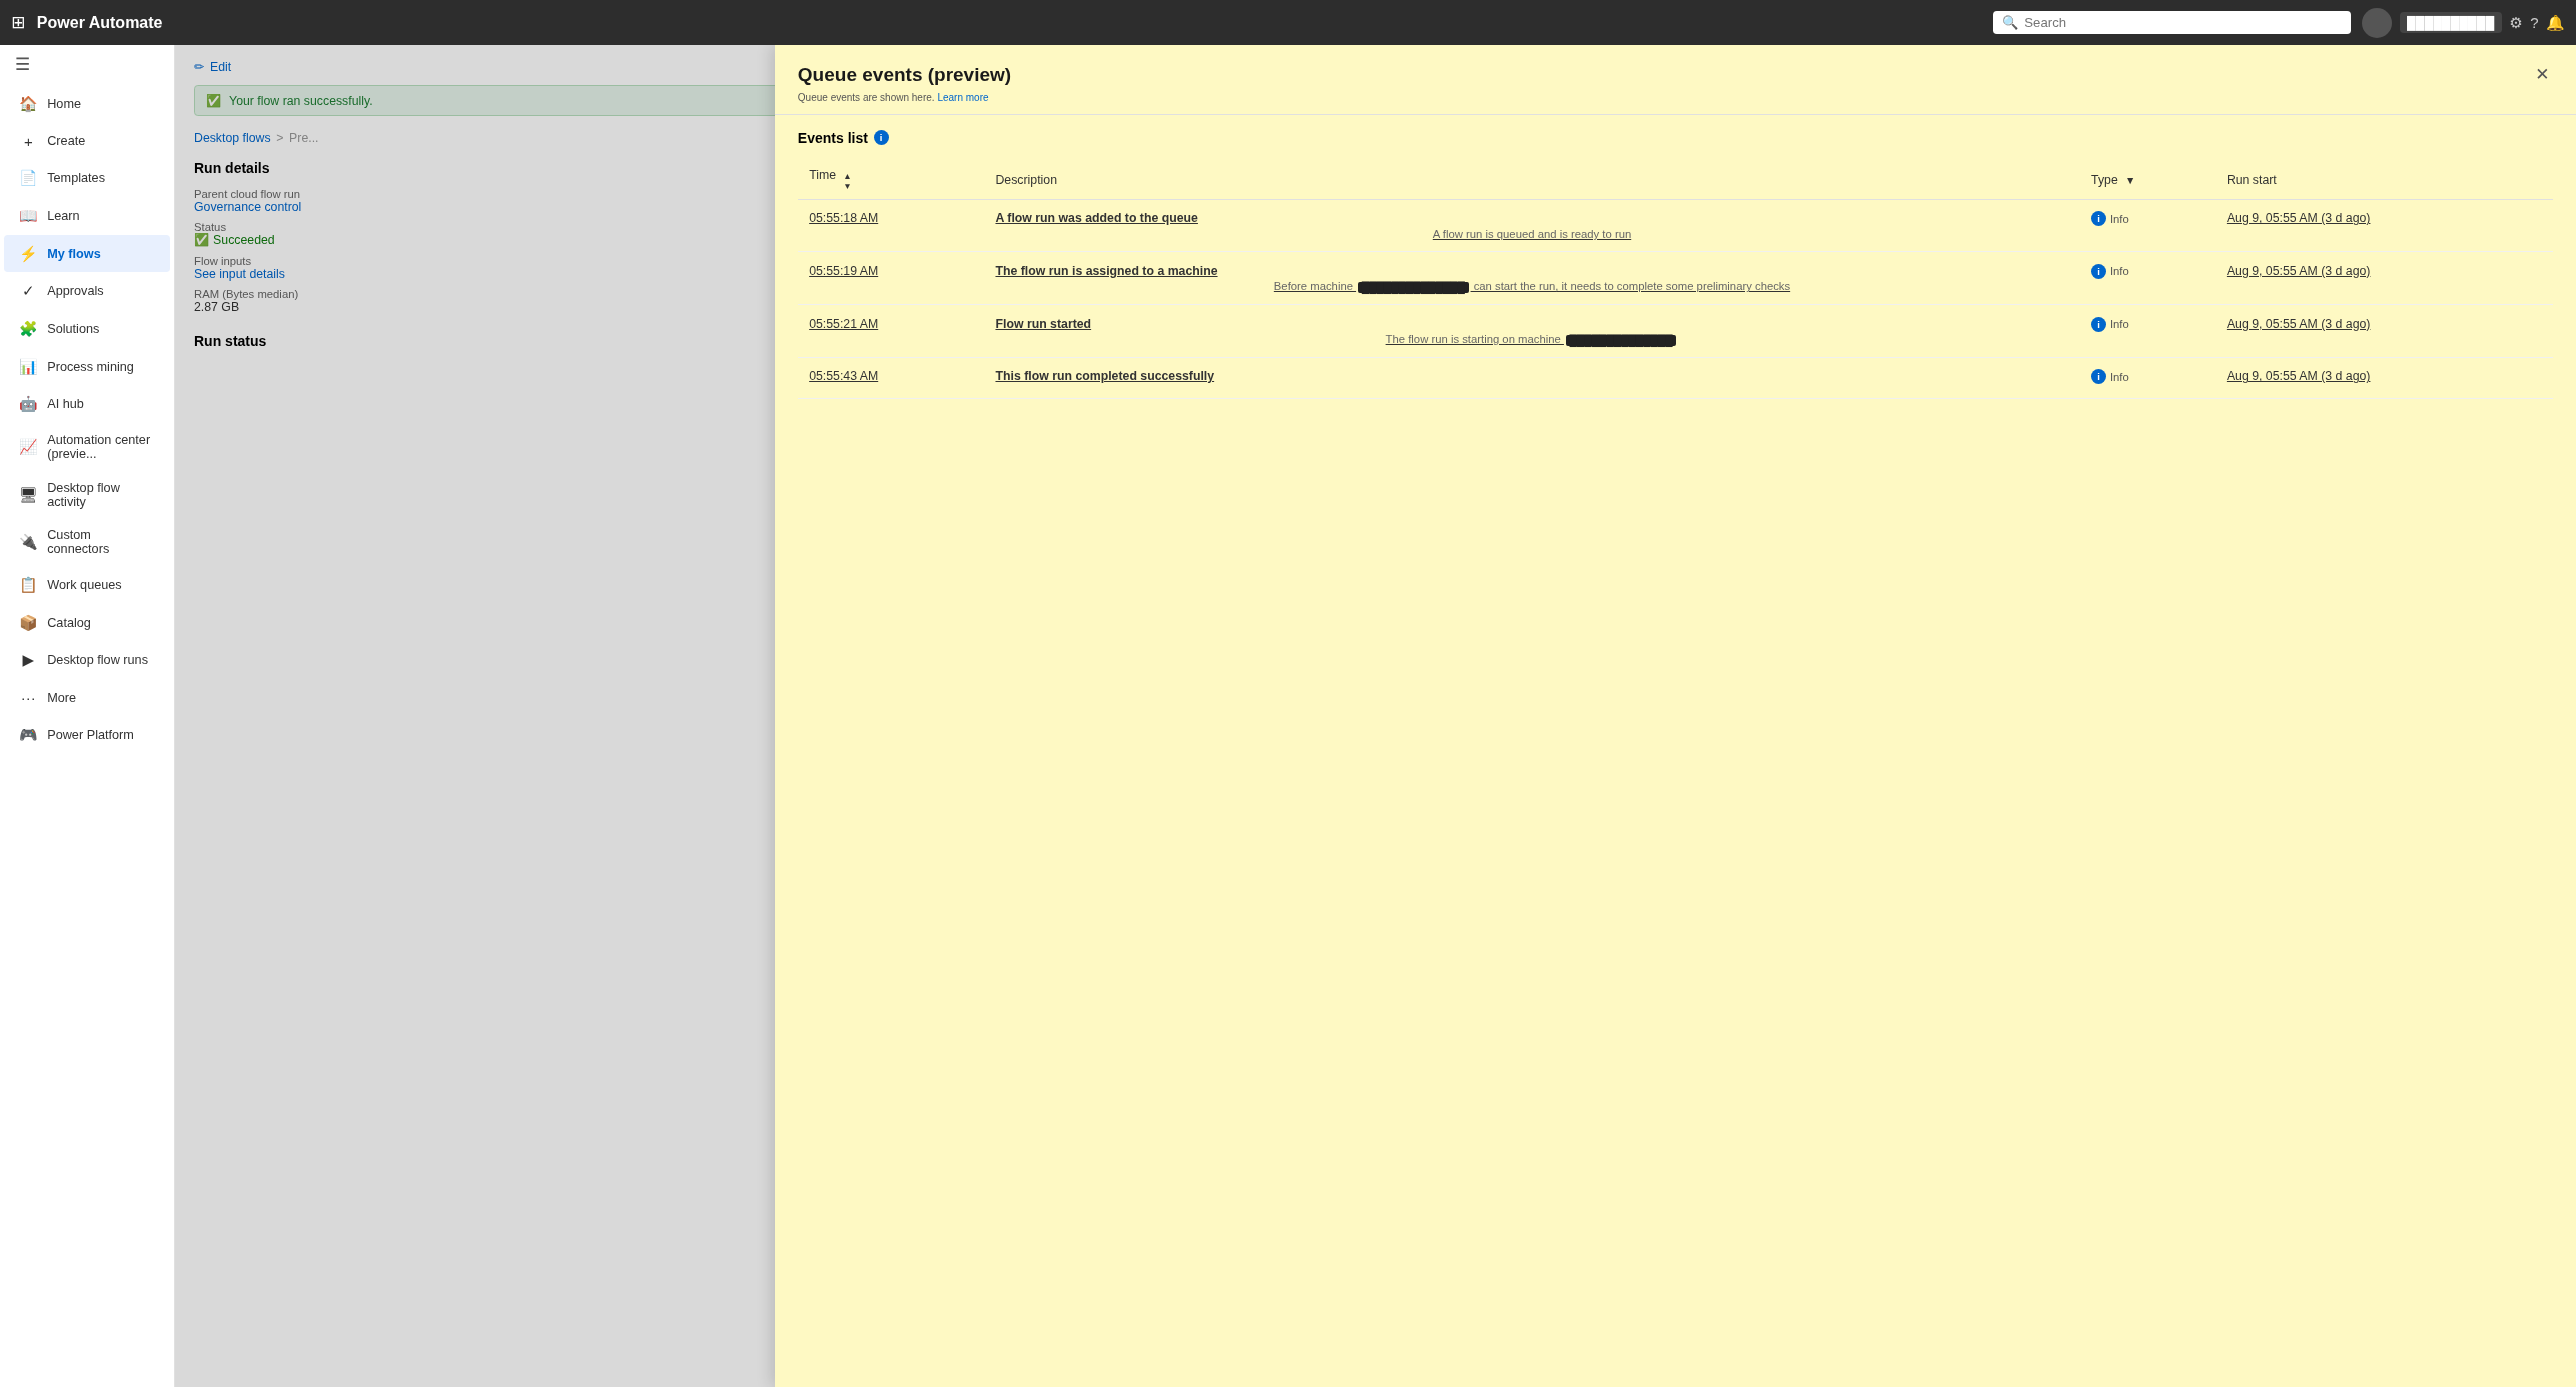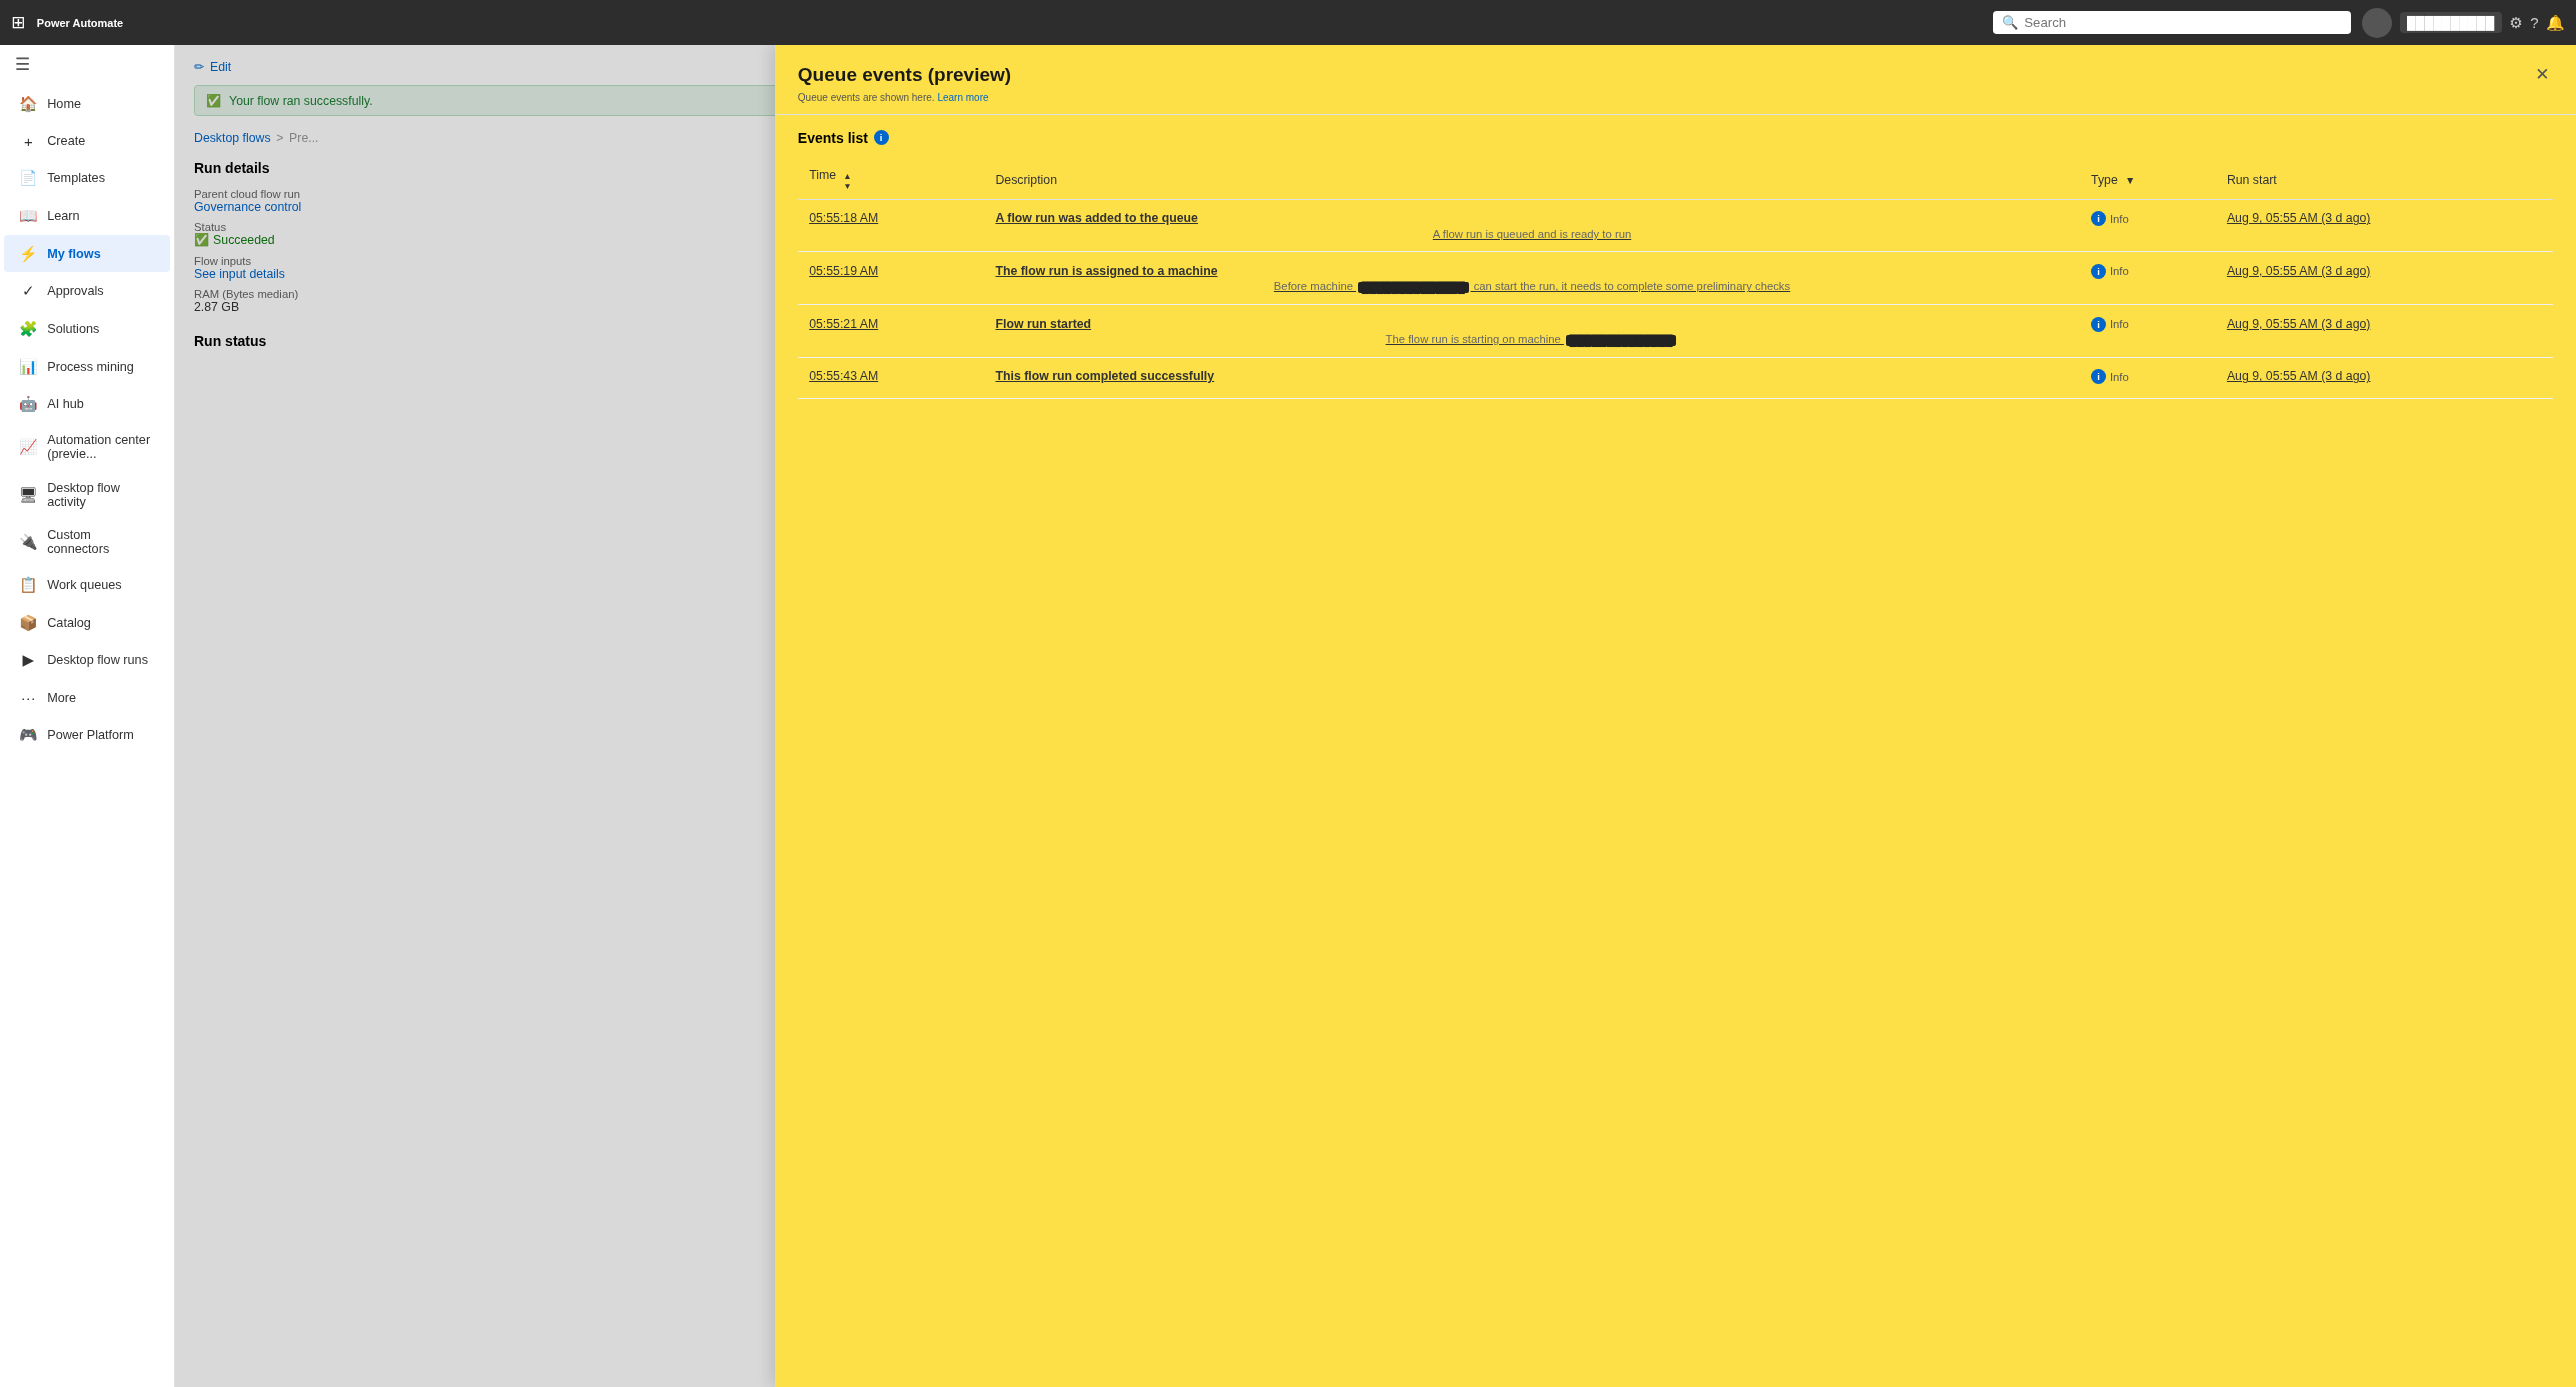--- a/index.html
+++ b/index.html
@@ -9,21 +9,21 @@
     .topbar {
       background: #2d2d2d;
       display: flex;
       align-items: center;
       height: 45px;
       padding: 0 11.3px;
       flex-shrink: 0;
       gap: 11.3px;
     }
     .topbar-apps-icon { color: #fff; font-size: 17px; cursor: pointer; }
-    .topbar-title { color: #fff; font-weight: 600; font-size: 11px; margin-right: auto; }
+    .topbar-title { color: #fff; font-weight: 600; font-size: 16px; margin-right: auto; }
     .topbar-search {
       display: flex;
       align-items: center;
       background: #fff;
       border-radius: 3.8px;
       padding: 3.8px 9.4px;
       gap: 5.7px;
       width: 358px;
     }
     .topbar-search input { border: none; outline: none; font-size: 13.2px; width: 100%; }
@@ -101,21 +101,21 @@
       position: absolute;
       top: 0; left: 0; right: 0; bottom: 0;
       background: rgba(0,0,0,0.15);
       z-index: 10;
     }
     .panel {
       position: absolute;
       top: 0; right: 0;
       width: 75%;
       height: 100%;
-      background: #fde047;
+      background: #fef9c3;
       box-shadow: -3.8px 0 15px rgba(0,0,0,0.15);
       z-index: 20;
       display: flex;
       flex-direction: column;
       overflow: hidden;
     }
     .panel-header {
       display: flex;
       align-items: flex-start;
       padding: 19px 22.6px 11.3px 22.6px;

